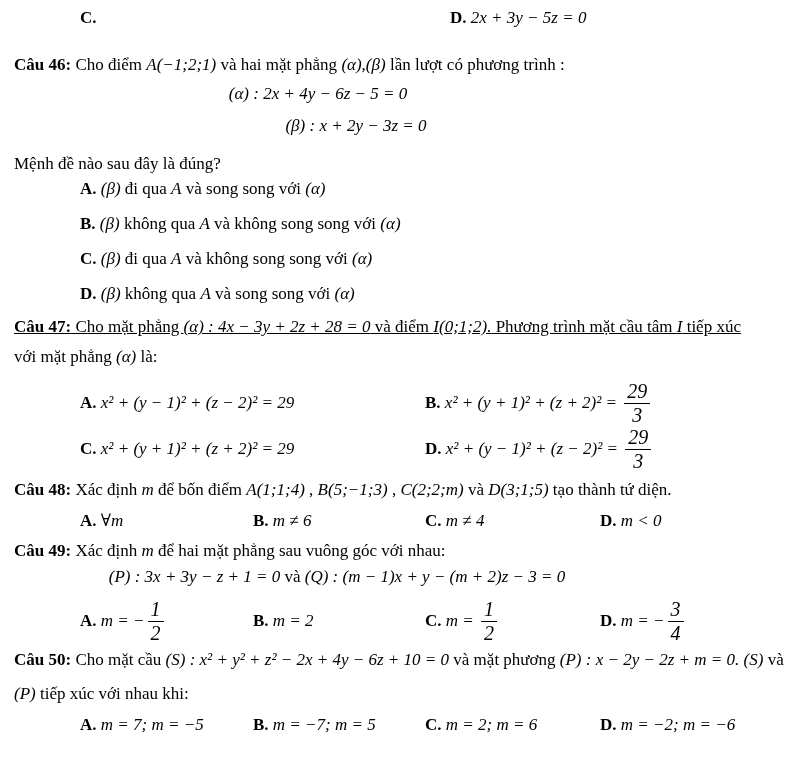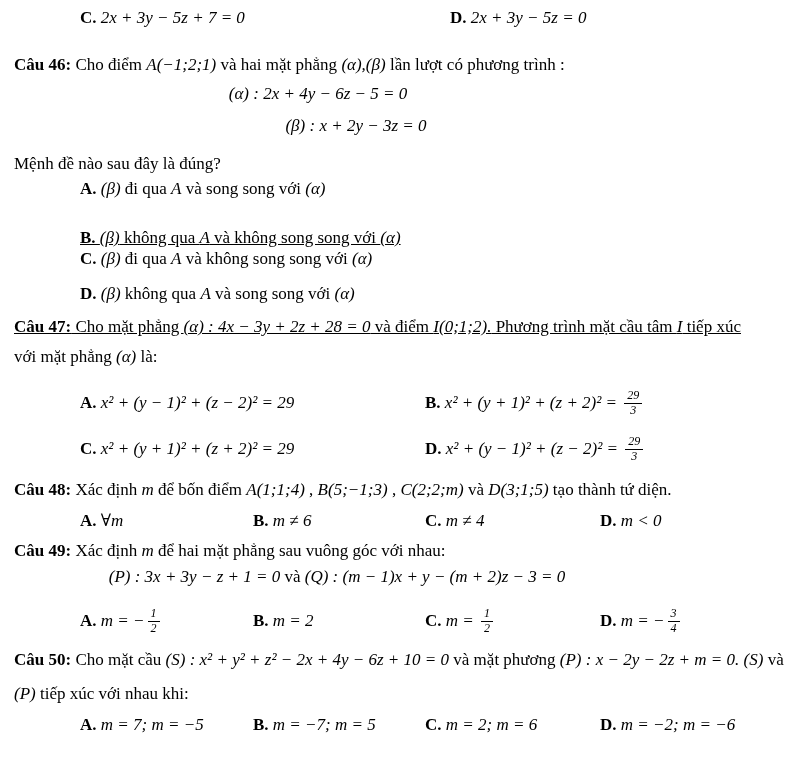--- a/index.html
+++ b/index.html
@@ -16,45 +16,44 @@
   .rm{font-style:normal;}
   .center{left:0;width:636px;text-align:center;}
   .para{left:14px;width:772px;line-height:34px;}
   .row2{left:80px;width:706px;display:grid;grid-template-columns:345px auto;}
   .row2top{left:80px;width:706px;display:grid;grid-template-columns:370px auto;}
   .row4{left:80px;width:706px;display:grid;grid-template-columns:173px 172px 175px auto;}
   .cell{white-space:nowrap;display:flex;align-items:center;}
   .tall{height:48px;}
   .frac{
     display:inline-block;vertical-align:middle;text-align:center;
-    font-style:italic;font-size:12px;line-height:1.15;margin-left:3px;
+    font-style:italic;font-size:20px;line-height:1.15;margin-left:3px;
   }
   .frac .num{display:block;border-bottom:1px solid #000;padding:0 3px;}
   .frac .den{display:block;padding:0 3px;}
 </style>
 </head>
 <body>
 
 <div class="abs row2top" style="top:8px;">
   <span class="cell">
       <span class="seg b">C. </span>
-      <span class="seg m">2x + 3y − 5z + 7 = 0</span>
     </span>
   <span class="cell">
       <span class="seg b">D. </span>
       <span class="seg m">2x + 3y − 5z = 0</span>
     </span>
 </div>
 
 <div class="abs para" style="top:48px;"><span class="seg b">Câu 46:</span><span class="seg rm"> Cho điểm </span><span class="seg m">A(−1;2;1)</span><span class="seg rm"> và hai mặt phẳng </span><span class="seg m">(α),(β)</span><span class="seg rm"> lần lượt có phương trình :</span></div>
 <div class="abs center" style="top:84px;"><span class="seg m">(α) : 2x + 4y − 6z − 5 = 0</span></div>
 <div class="abs center" style="top:116px;margin-left:38px;"><span class="seg m">(β) : x + 2y − 3z = 0</span></div>
 <div class="abs para" style="top:147px;"><span class="seg rm">Mệnh đề nào sau đây là đúng?</span></div>
 <div class="abs" style="left:80px;top:179px;"><span class="seg b">A. </span><span class="seg m">(β)</span><span class="seg rm"> đi qua </span><span class="seg m">A</span><span class="seg rm"> và song song với </span><span class="seg m">(α)</span></div>
-<div class="abs" style="left:80px;top:228px;text-decoration:underline;"><span class="seg b">B. </span><span class="seg m">(β)</span><span class="seg rm"> không qua </span><span class="seg m">A</span><span class="seg rm"> và không song song với </span><span class="seg m">(α)</span></div>
+<div class="abs" style="left:80px;top:214px;"><span class="seg b">B. </span><span class="seg m">(β)</span><span class="seg rm"> không qua </span><span class="seg m">A</span><span class="seg rm"> và không song song với </span><span class="seg m">(α)</span></div>
 <div class="abs" style="left:80px;top:249px;"><span class="seg b">C. </span><span class="seg m">(β)</span><span class="seg rm"> đi qua </span><span class="seg m">A</span><span class="seg rm"> và không song song với </span><span class="seg m">(α)</span></div>
 <div class="abs" style="left:80px;top:284px;"><span class="seg b">D. </span><span class="seg m">(β)</span><span class="seg rm"> không qua </span><span class="seg m">A</span><span class="seg rm"> và song song với </span><span class="seg m">(α)</span></div>
 
 <div class="abs para" style="top:314px;line-height:26px;text-decoration:underline;"><span class="seg b">Câu 47:</span><span class="seg rm"> Cho mặt phẳng </span><span class="seg m">(α) : 4x − 3y + 2z + 28 = 0</span><span class="seg rm"> và điểm </span><span class="seg m">I(0;1;2).</span><span class="seg rm"> Phương trình mặt cầu tâm </span><span class="seg m">I</span><span class="seg rm"> tiếp xúc</span></div>
 <div class="abs para" style="top:344px;line-height:26px;"><span class="seg rm">với mặt phẳng </span><span class="seg m">(α)</span><span class="seg rm"> là:</span></div>
 <div class="abs row2" style="top:379px;">
   <span class="cell tall">
       <span class="seg b">A. </span>
       <span class="seg m">x² + (y − 1)² + (z − 2)² = 29</span>
     </span>

